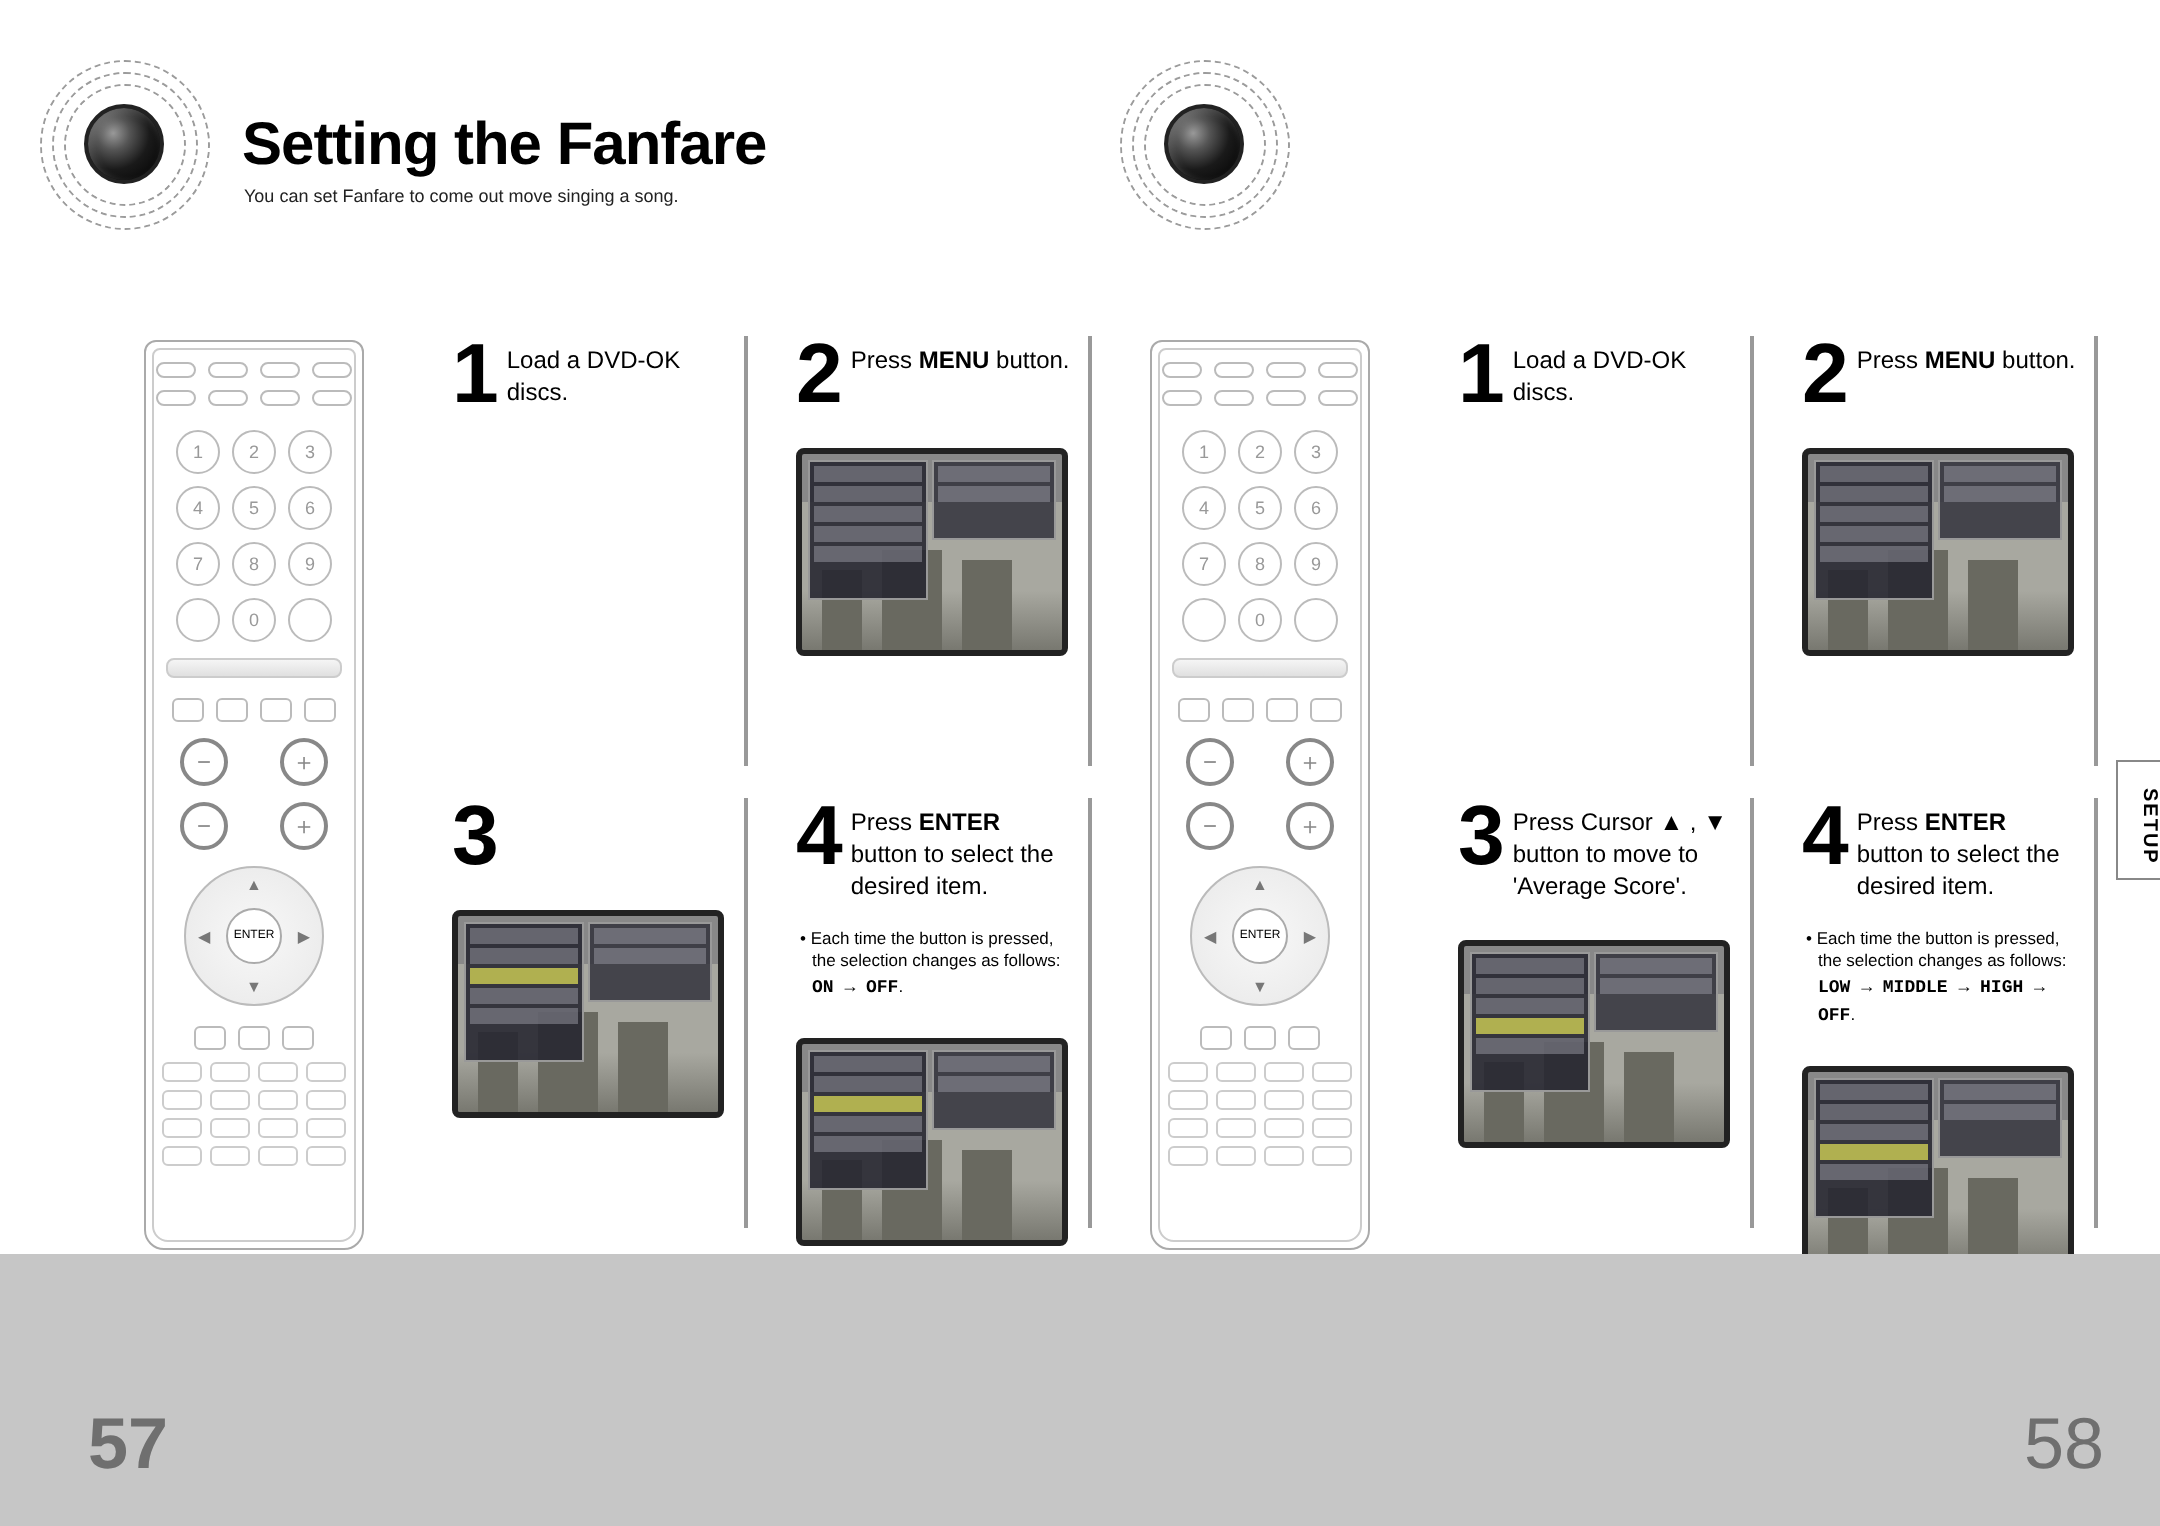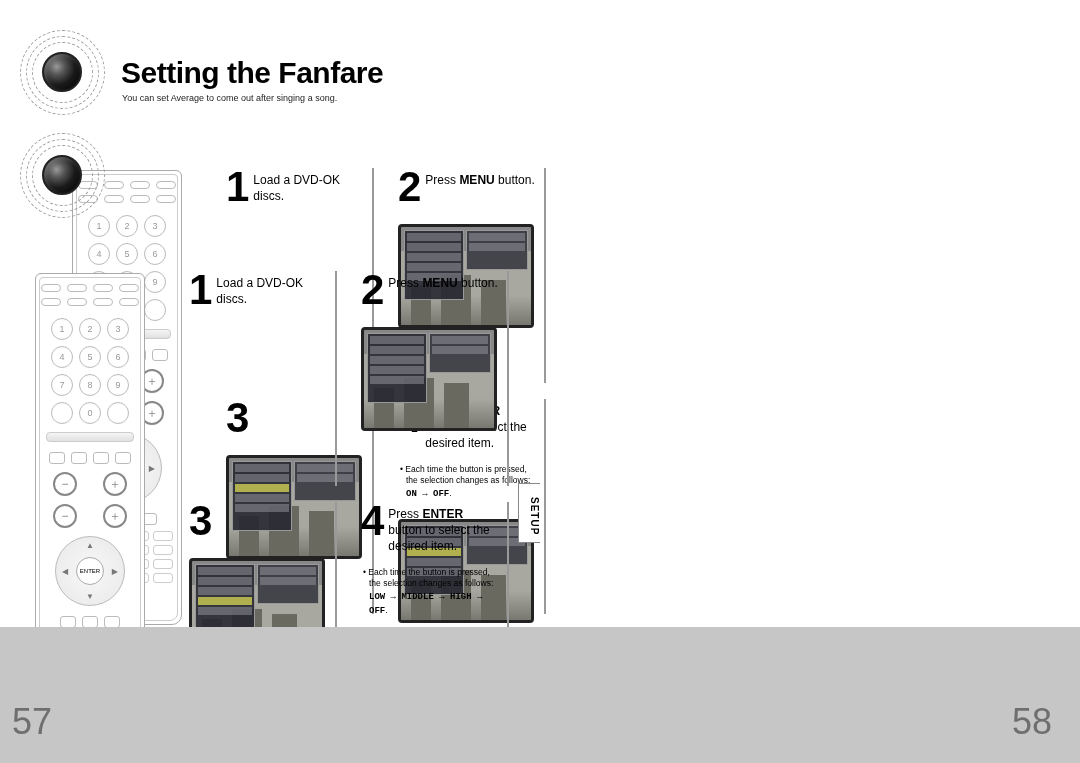--- a/index.html
+++ b/index.html
@@ -10,21 +10,20 @@
     font-family: Arial, Helvetica, sans-serif;
     position: relative;
     overflow: hidden;
   }
 
   .spread {
     display: flex;
     width: 100%;
     height: 100%;
     position: relative;
-    flex-direction: column;
   }
   .page {
     width: 50%;
     position: relative;
     padding-top: 30px;
   }
 
   
   .page-header { display:flex; align-items:center; margin-left: 20px; }
   .speaker-icon {
@@ -129,21 +128,21 @@
   .footer-band {
     position:absolute; left:0; right:0; top:627px; height:136px;
     background:#c6c6c6;
   }
   .page-num {
     position:absolute; bottom:20px;
     font-size:36px;
     color:#6f6f6f;
     font-weight:normal;
   }
-  .page-num.left { left:12px; }
+  .page-num.left { left:44px;font-weight:bold; }
   .page-num.right { right:28px;text-align:center; }
 
   
   .setup-tab {
     position:absolute;
     right:0; top:380px;
     width:22px; height:60px;
     background:#fff;
     border:1px solid #888;
     border-right:none;
@@ -163,21 +162,21 @@
   <div class="page">
     <div class="page-header">
       <div class="speaker-icon">
         <div class="ring"></div>
           <div class="ring r2"></div>
           <div class="ring r3"></div>
         <div class="cone"></div>
       </div>
       <h1 class="page-title">Setting the Fanfare</h1>
     </div>
-    <div class="page-subtitle">You can set Average to come out after singing a song.</div>
+    <div class="page-subtitle">You can set Fanfare to come out move singing a song.</div>
 
     <div class="remote">
       <div class="remote-inner">
         <div class="btn-row">
             <div class="pill"></div>
             <div class="pill"></div>
             <div class="pill"></div>
             <div class="pill"></div>
           </div>
         <div class="btn-row">
@@ -446,20 +445,21 @@
             </div>
           <div class="tv-panel">
               <div class="row"></div>
               <div class="row"></div>
             </div>
         </div>
       </div>
       <div class="step">
         <div class="step-head">
           <div class="step-num">3</div>
+          <div class="step-text">Press Cursor ▲ , ▼ button to move to 'Average Score'.</div>
         </div>
         <div class="screenshot s3">
           <div class="tv-bg">
               <div class="bld" style="left:10px;width:20px;height:40px;"></div>
               <div class="bld" style="left:40px;width:30px;height:50px;"></div>
               <div class="bld" style="left:80px;width:25px;height:45px;"></div>
             </div>
           <div class="tv-menu">
               <div class="row"></div>
               <div class="row"></div>

